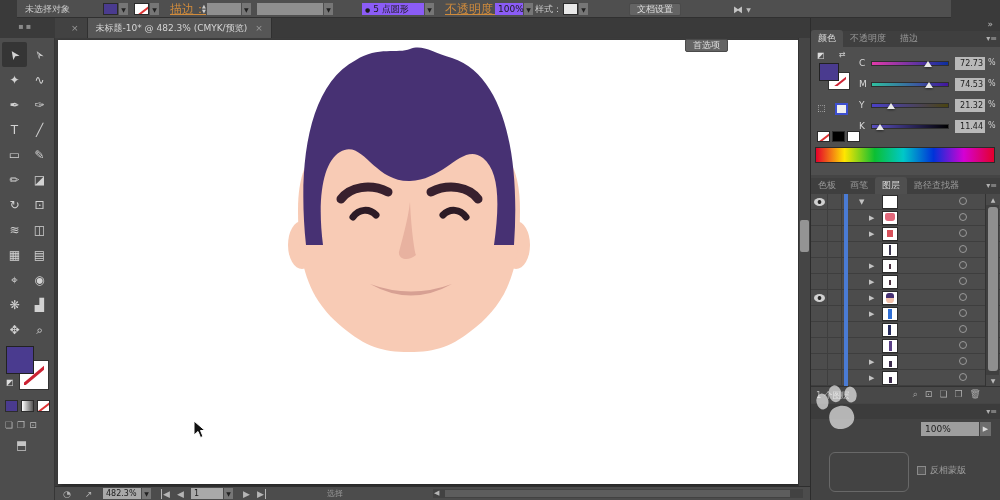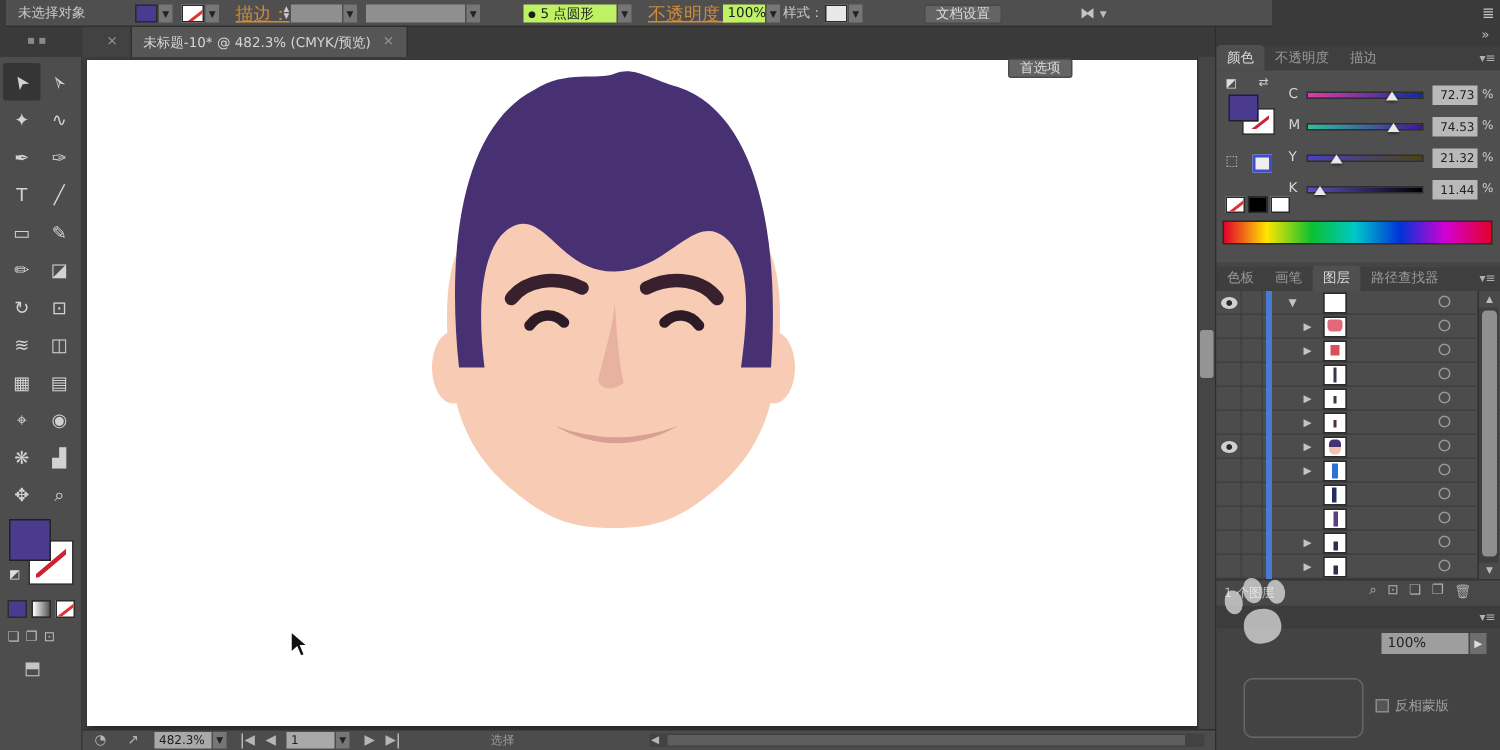--- a/index.html
+++ b/index.html
@@ -1,32 +1,32 @@
 <!DOCTYPE html>
 <html><head>
 <meta charset="utf-8">
 <style>
   * { margin:0; padding:0; box-sizing:border-box; }
   html,body { width:1000px; height:500px; overflow:hidden; background:#3a3a3a;
     font-family:"DejaVu Sans","Liberation Sans",sans-serif; }
   #app { position:relative; width:1000px; height:500px; background:#3a3a3a; }
 
   
-  #control-bar { position:absolute; left:4px; top:0; width:844px; height:18px;
+  #control-bar { position:absolute; left:17px; top:0; width:934px; height:18px;
     background:#4f4f4f; border-bottom:1px solid #303030; z-index:10; }
   .cb-item { position:absolute; top:3px; height:12px; display:flex; align-items:center; }
   .cb-text { color:#c9c9c9; font-size:9px; line-height:12px; white-space:nowrap; }
   .cb-link { color:#d08b3c; font-size:12px; text-decoration:underline; white-space:nowrap; }
   .swatch { width:15px; height:12px; border:1px solid #2a2a2a; }
   .swatch-none { background:#fff; position:relative; overflow:hidden; }
   .swatch-none::after { content:""; position:absolute; left:-3px; top:5px; width:26px; height:2px;
     background:#d33; transform:rotate(-38deg); }
   .dd-arrow { width:9px; height:12px; background:#767676; color:#222; font-size:6px;
     display:flex; align-items:center; justify-content:center; margin-left:1px; }
-  .field { background:#bef264; color:#1d1d1d; font-size:9px; height:12px;
+  .field { background:#8b5cf6; color:#1d1d1d; font-size:9px; height:12px;
     display:flex; align-items:center; padding:0 3px; white-space:nowrap; }
   .field-dark { background:#8f8f8f; }
   .stepper { display:flex; flex-direction:column; margin-right:1px; }
   .stepper span { font-size:5px; color:#ccc; line-height:5px; }
   .cb-btn { background:#646464; border:1px solid #4a4a4a; border-radius:2px;
     color:#dcdcdc; font-size:9px; height:13px; padding:0 7px; display:flex; align-items:center; }
   .cb-icon { color:#c5c5c5; font-size:10px; }
 
   
   #tab-bar { position:absolute; left:0; top:18px; width:1000px; height:20px; background:#3a3a3a; }

